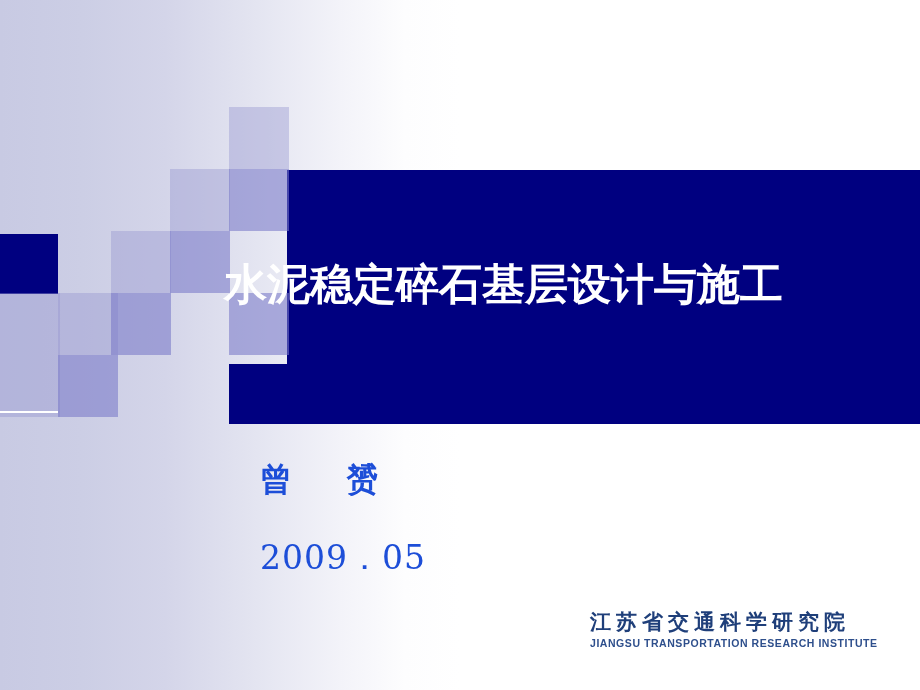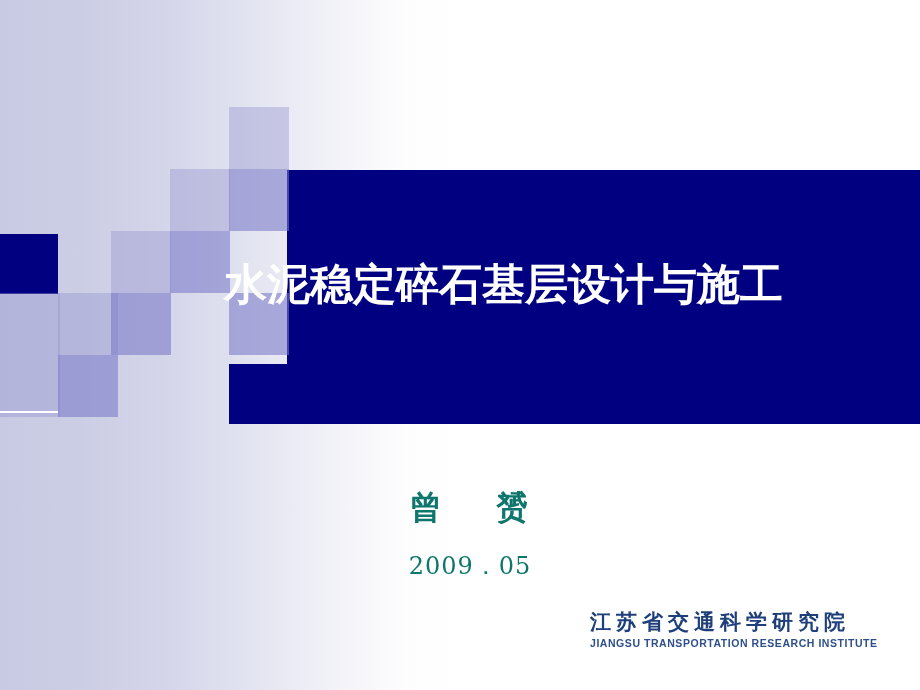--- a/index.html
+++ b/index.html
@@ -92,37 +92,36 @@
     font-weight: bold;
     letter-spacing: 0px;
     line-height: 1.05;
     white-space: nowrap;
   }
 
   
   .subtitle {
     position: absolute;
     left: 260px;
-    top: 488px;
+    top: 460px;
     width: 420px;
-    text-align: center;
-    color: #0f766e;
+    color: #1d4ed8;
   }
   .presenter {
     font-family: "DejaVu Serif", "Liberation Serif", serif;
     font-size: 32px;
     font-weight: bold;
     letter-spacing: 2px;
     line-height: 1.2;
     white-space: pre;
   }
   .date {
-    margin-top: 24px;
+    margin-top: 38px;
     font-family: "DejaVu Serif", "Liberation Serif", serif;
-    font-size: 24px;
+    font-size: 33px;
     letter-spacing: 1px;
     white-space: pre;
   }
 
   
   .logo {
     position: absolute;
     left: 576px;
     top: 611px;
     display: flex;

